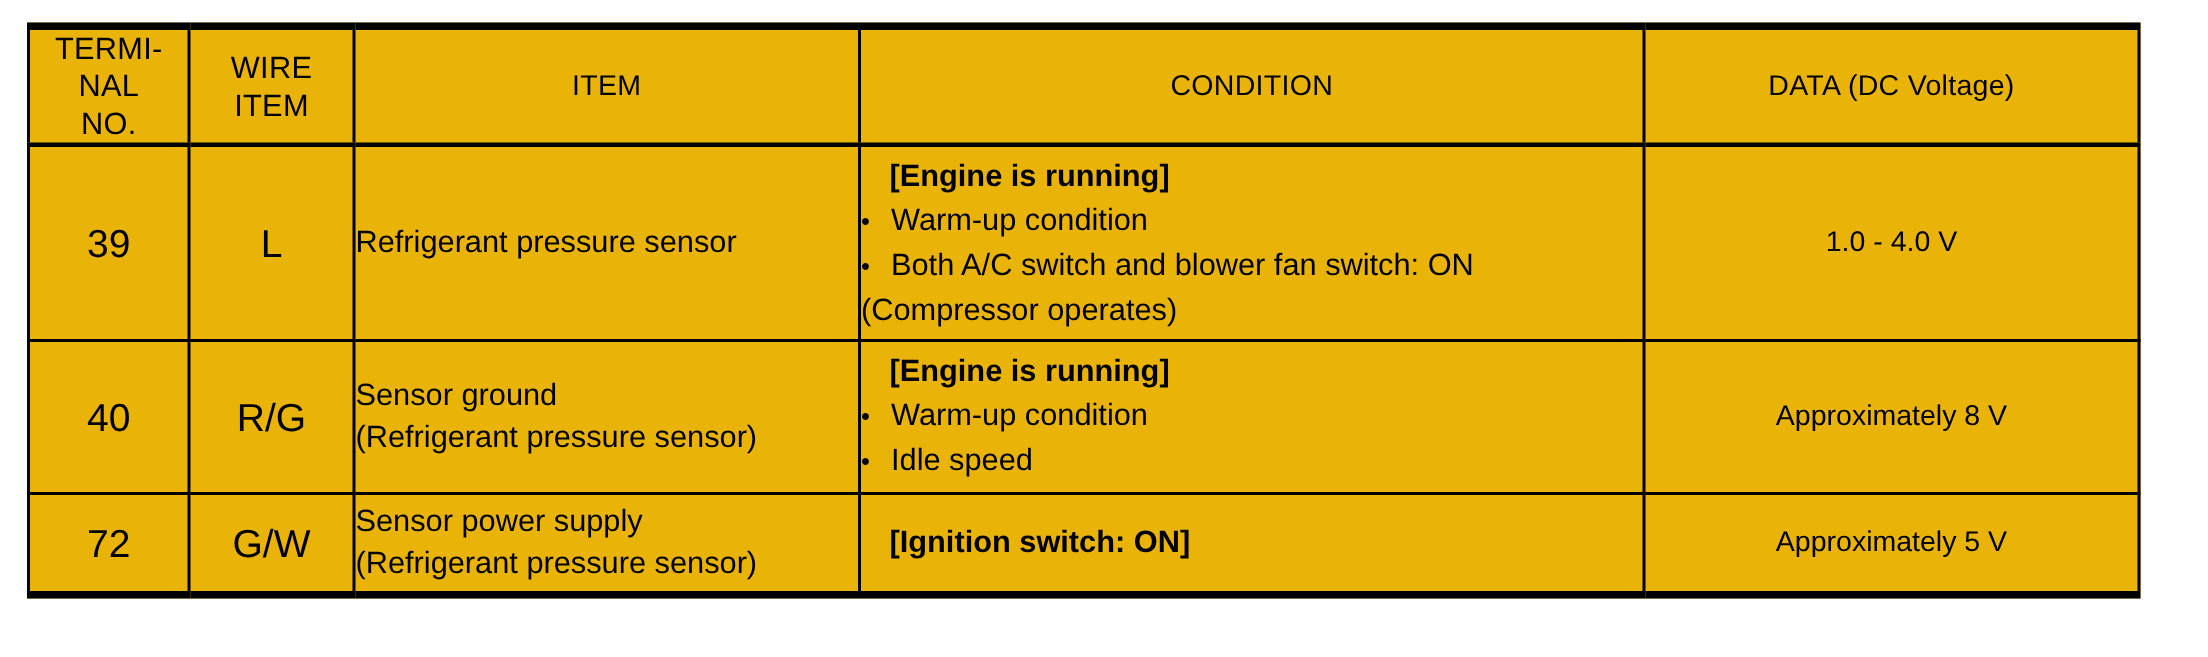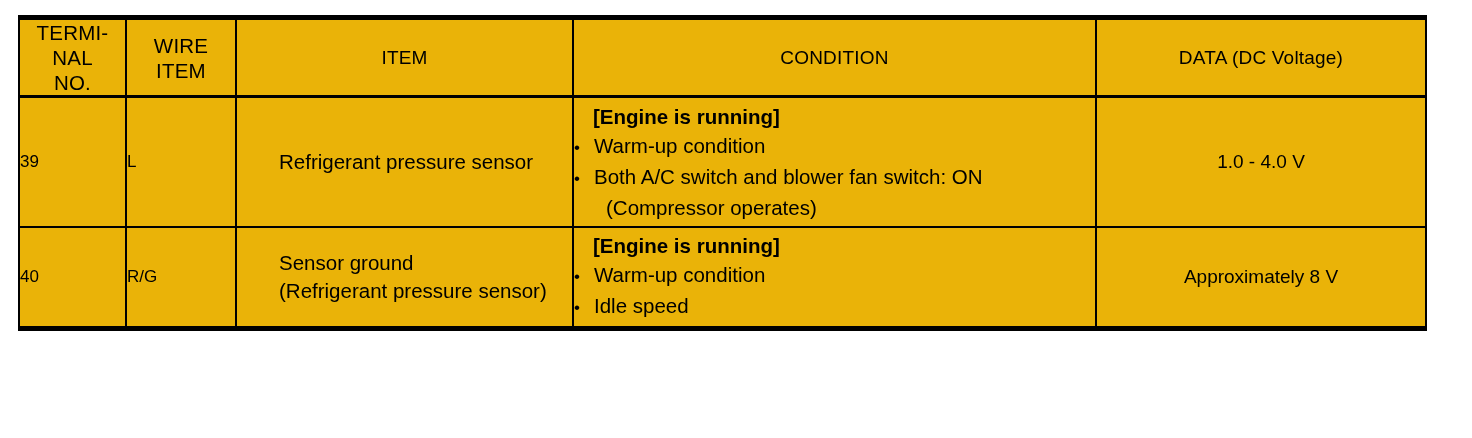--- a/index.html
+++ b/index.html
@@ -70,21 +70,22 @@
     padding: 8px 4px;
     letter-spacing: 0.2px;
   }
   .hdr-cell.narrow { font-size: 20.5px; }
 
   .row-h1 { height: 130px; }
   .row-h2 { height: 102px; }
   .row-h3 { height: 68px; }
 
   .cell-center {
-    font-size: 17px;
+    text-align: center;
+    font-size: 26px;
     line-height: 26px;
     padding: 4px 6px;
   }
   .cell-item {
     text-align: left;
     font-size: 20.5px;
     line-height: 28px;
     padding: 4px 0 4px 18px;
   }
   .cell-cond {
@@ -109,22 +110,22 @@
     white-space: nowrap;
   }
   .cond-line.bold { font-weight: normal; }
   .cond-bullet {
     display: inline-block;
     width: 20px;
     text-align: left;
     font-size: 17px;
     vertical-align: baseline;
   }
-  .cond-plain { white-space: nowrap; padding-left: 32px; }
-  .item-line { white-space: nowrap; display: block; margin-left: 42px; }
+  .cond-plain { white-space: nowrap; }
+  .item-line { white-space: nowrap; display: block; }
 </style>
 </head>
 <body>
 
 <div class="sheet">
 
   <table class="spec-table">
     <colgroup>
       <col class="c-terminal">
       <col class="c-wire">
@@ -183,17 +184,29 @@
           <div class="cond-line bold">
             <span class="cond-bullet">•</span><span>Warm-up condition</span>
           </div>
           <div class="cond-line">
             <span class="cond-bullet">•</span><span>Idle speed</span>
           </div>
         </td>
         <td class="cell-data">Approximately 8 V</td>
       </tr>
 
+      <tr class="row-h3">
+        <td class="cell-center">72</td>
+        <td class="cell-center">G/W</td>
+        <td class="cell-item">
+          <span class="item-line">Sensor power supply</span>
+          <span class="item-line">(Refrigerant pressure sensor)</span>
+        </td>
+        <td class="cell-cond">
+          <div class="cond-head">[Ignition switch: ON]</div>
+        </td>
+        <td class="cell-data">Approximately 5 V</td>
+      </tr>
 
     </tbody>
   </table>
 
 </div>
 
 </body></html>

